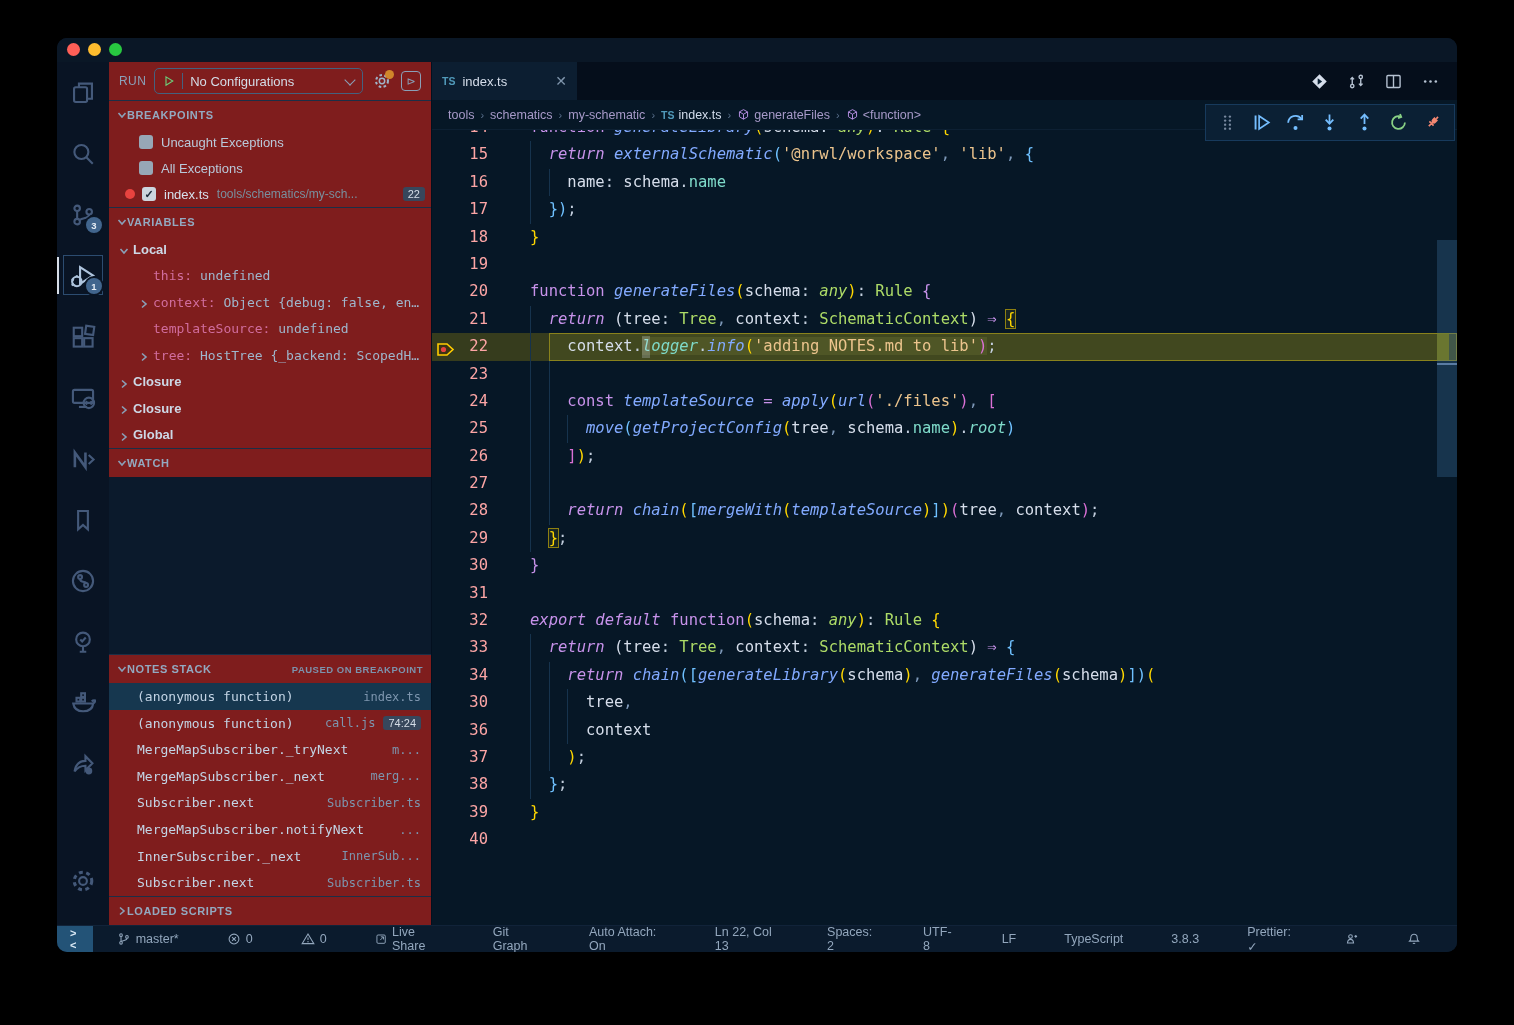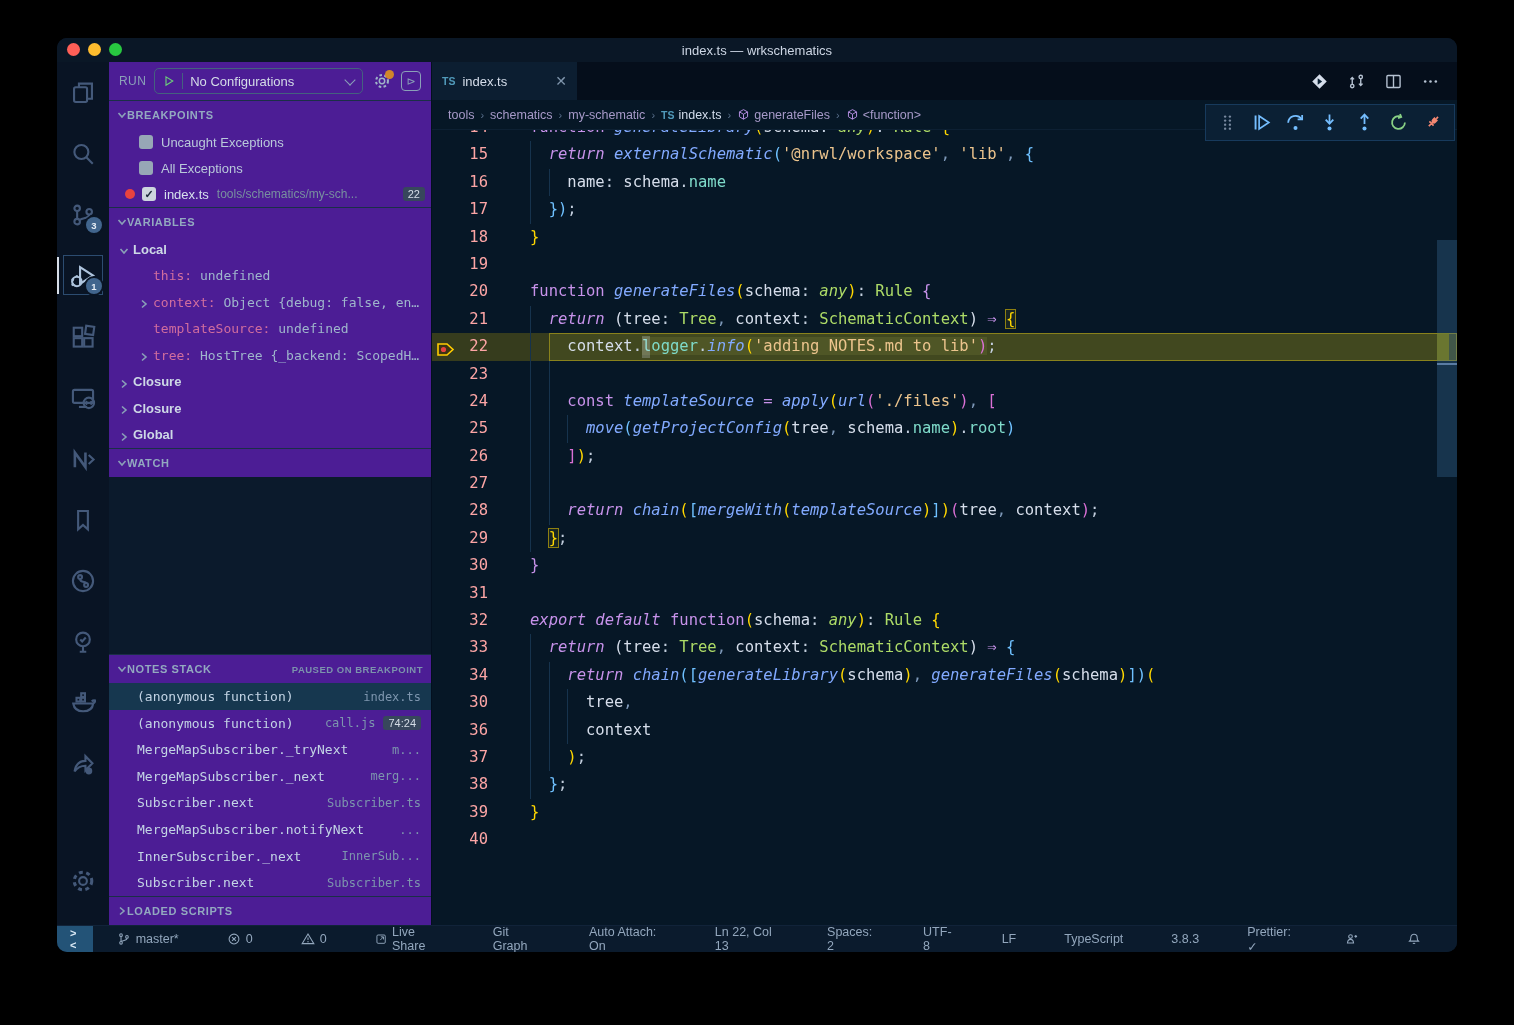--- a/index.html
+++ b/index.html
@@ -22,21 +22,21 @@
   .ab-item { width:52px; height:61px; display:flex; align-items:center; justify-content:center; position:relative; }
   .ab-item svg { width:26px; height:26px; stroke:#44597a; fill:none; stroke-width:1.3; }
   .ab-item.active svg { stroke:#aec4dd; }
   .ab-item.active::before { content:""; position:absolute; left:0; top:12px; bottom:12px; width:2px; background:#d7dee8; }
   .ab-box { position:absolute; left:6px; top:10px; width:40px; height:40px; border:1px solid #2c4c70; }
   .ab-badge { position:absolute; right:7px; bottom:12px; min-width:16px; height:16px; border-radius:9px;
               background:#41658d; color:#e8eef5; font-size:9.5px; font-weight:bold;
               display:flex; align-items:center; justify-content:center; box-shadow:0 0 0 2px #091424; }
   .ab-item.gear { margin-top:auto; margin-bottom:14px; }
   
-  .sidebar { width:323px; background:#4c1d95; flex:none; display:flex; flex-direction:column; border-right:1px solid #03101f; }
+  .sidebar { width:323px; background:#7f1d1d; flex:none; display:flex; flex-direction:column; border-right:1px solid #03101f; }
   .runbar { height:38px; display:flex; align-items:center; padding:0 10px; gap:8px; flex:none; }
   .run-label { font-size:12px; color:#8ba1b9; letter-spacing:.4px; }
   .run-dd { flex:1; height:26px; border:1px solid #44617f; border-radius:5px; display:flex; align-items:center;
             padding:0 8px; gap:7px; color:#d3dce7; font-size:13px; }
   .run-dd .sep { width:1px; height:16px; background:#44617f; }
   .chev-down { width:8px; height:8px; border-right:1.5px solid #8aa0b8; border-bottom:1.5px solid #8aa0b8;
                transform:rotate(45deg); margin-left:auto; margin-top:-3px; }
   .run-icon-btn { position:relative; width:22px; height:22px; display:flex; align-items:center; justify-content:center; }
   .dot-badge { position:absolute; top:0px; right:-1px; width:9px; height:9px; border-radius:50%; background:#d1862a; }
   .console-btn { width:20px; height:20px; border:1.4px solid #8aa0b8; border-radius:4px; color:#8aa0b8;
@@ -91,21 +91,21 @@
   .ln-gutter { position:absolute; left:0; top:0; width:56px; text-align:right; color:#fca5a5; }
   .ln-icon { position:absolute; left:5px; top:6px; width:18px; height:15px; }
   .ln-text { position:absolute; left:98px; top:0; right:20px; }
   .guide { position:absolute; top:0; bottom:0; width:1px; background:#16334d; }
   .tk-kw { color:#c792ea; } .tk-kwi { color:#c792ea; font-style:italic; }
   .tk-fn { color:#82aaff; font-style:italic; }
   .tk-var { color:#d6deeb; }
   .tk-type { color:#addb67; } .tk-typei { color:#addb67; font-style:italic; }
   .tk-str { color:#ecc48d; }
   .tk-pun { color:#c3cfde; } .tk-dim { color:#7e99b9; }
-  .tk-teal { color:#7fdbca; } .tk-teali { color:#7fdbca; }
+  .tk-teal { color:#7fdbca; } .tk-teali { color:#7fdbca; font-style:italic; }
   .tk-gold { color:#ffd700; } .tk-orch { color:#da70d6; } .tk-blu { color:#6fc1ff; }
   .tk-pink { color:#c792ea; }
   .tk-boxed { color:#ffd700; outline:1px solid rgba(255,215,0,.55); background:rgba(255,215,0,.08); }
   .code-line.current { background:#363c1d; }
   .framebox { position:absolute; left:calc(98px + 18.66px); right:0; top:0; bottom:0;
               background:#41481f; border:1px solid rgba(197,179,26,.55); }
   .focus-range { background:#4f5626; }
   .cursor { position:absolute; top:3px; bottom:3px; width:8px; background:rgba(214,222,235,.25); }
   
   .ruler { position:absolute; top:0; right:0; width:20px; bottom:0; }
@@ -125,21 +125,20 @@
 <body>
 
 <div class="window">
 
   <div class="titlebar">
     <div class="lights">
       <div class="light r"></div>
       <div class="light y"></div>
       <div class="light g"></div>
     </div>
-    <div class="wtitle">index.ts — wrkschematics</div>
   </div>
 
   <div class="main">
 
     <div class="actbar" id="actbar">
         <div class="ab-item">
           <svg viewBox="0 0 16 16">
             <rect x="2.5" y="4.5" width="8" height="9" rx="1"></rect>
             <path d="M5.5 4.5V2.2h8v9.3h-2.8"></path>
           </svg>

